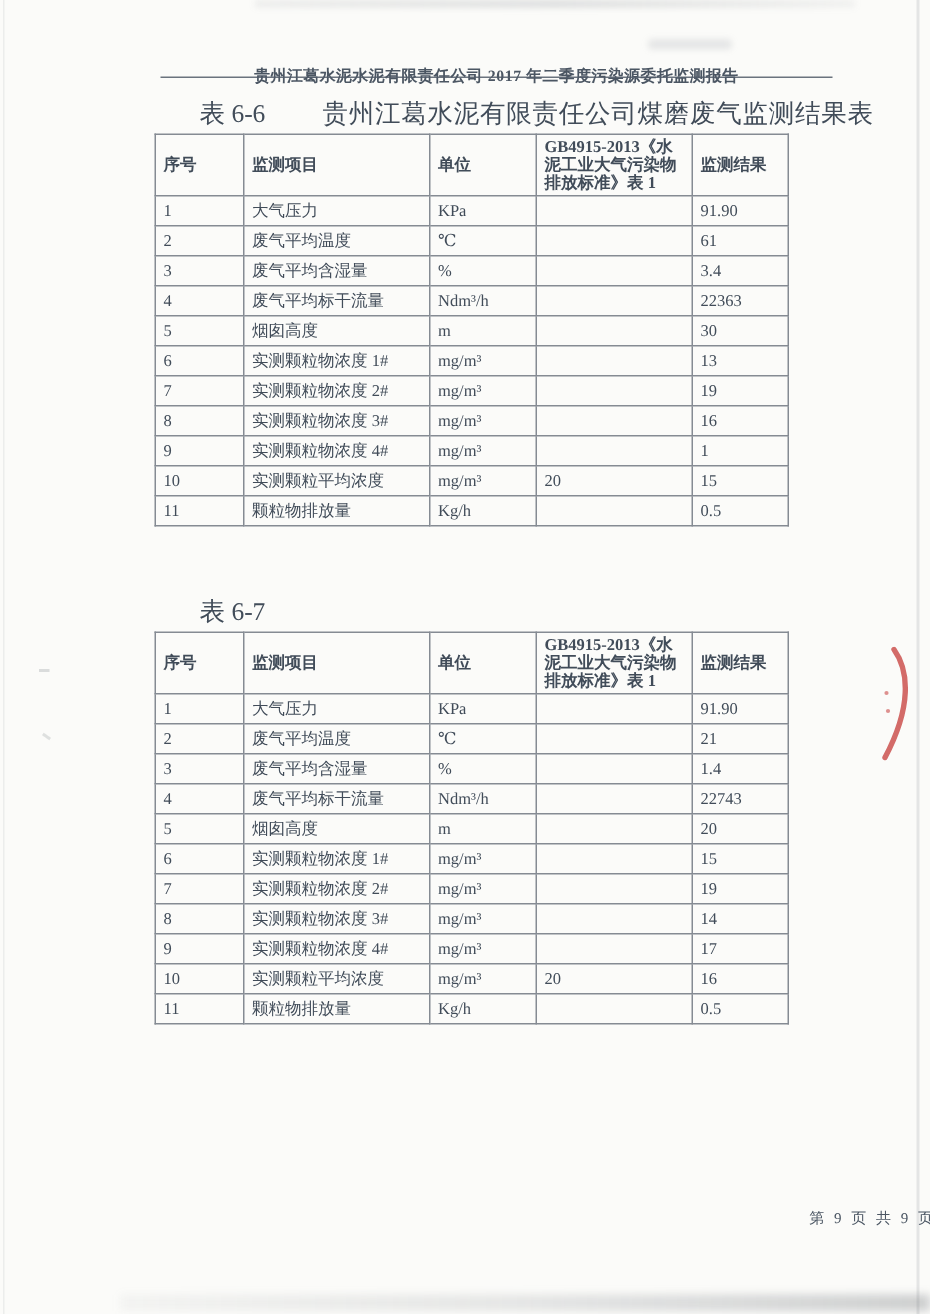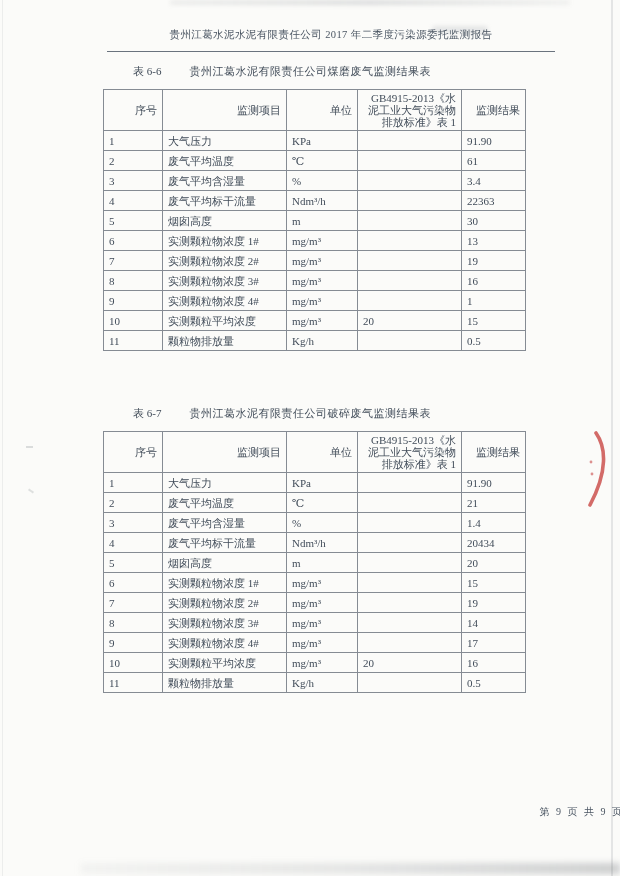--- a/index.html
+++ b/index.html
@@ -24,40 +24,40 @@
   .scan-right-line{position:absolute;top:0;bottom:0;left:611px;width:2px;
     background:rgba(110,116,124,.16);}
   .scan-left-line{position:absolute;top:0;bottom:0;left:2px;width:1px;
     background:rgba(110,116,124,.10);}
   .scan-left-tick1{position:absolute;left:26px;top:446px;width:7px;height:2px;
     background:rgba(120,126,134,.25);filter:blur(.5px);}
   .scan-left-tick2{position:absolute;left:28px;top:490px;width:6px;height:2px;
     background:rgba(120,126,134,.22);transform:rotate(35deg);filter:blur(.5px);}
 
   
-  .doc-header{position:absolute;top:28px;left:107px;width:448px;
-    text-align:center;font-size:10.5px;letter-spacing:.4px;color:#4b5663;}
+  .doc-header{position:absolute;top:44px;left:107px;width:448px;
+    text-align:center;font-size:10.5px;letter-spacing:.4px;color:#4b5663;font-weight:bold;}
   .doc-header-rule{position:absolute;top:51px;left:107px;width:448px;height:1px;
     background:#505b68;opacity:.85;}
 
   
   .table-section{position:absolute;left:103px;width:422px;}
   .section-1{top:64px;}
-  .section-2{top:406px;}
+  .section-2{top:396px;}
   .table-caption{display:flex;align-items:baseline;padding-left:30px;
-    font-size:11px;color:#414c59;margin-bottom:7px;height:18px;}
+    font-size:17px;color:#414c59;margin-bottom:7px;height:18px;}
   .tbl-label{white-space:nowrap;}
-  .tbl-title{margin-left:28px;white-space:nowrap;letter-spacing:.5px;}
+  .tbl-title{margin-left:38px;white-space:nowrap;letter-spacing:.5px;}
 
   table.mon-table{width:422px;table-layout:fixed;border-collapse:collapse;
     font-size:11px;color:#414c59;}
   table.mon-table th,table.mon-table td{
     border:1px solid #858b93;text-align:left;vertical-align:middle;
     overflow:hidden;white-space:normal;}
-  table.mon-table th{font-weight:normal;padding:2px 5px;line-height:1.1;height:34px;text-align:right;}
+  table.mon-table th{font-weight:bold;padding:2px 5px;line-height:1.1;height:34px;}
   table.mon-table td{padding:0 5px;height:19px;line-height:1.1;}
 
   
   .doc-footer{position:absolute;top:805px;left:0;width:604px;text-align:right;
     font-size:10px;letter-spacing:2px;color:#4b5663;padding-left:20px;}
 
   
   .stamp-arc{position:absolute;left:584px;top:431px;width:30px;height:78px;}
 </style>
 </head>
@@ -178,21 +178,20 @@
             <td></td>
             <td>0.5</td>
           </tr>
         </tbody>
     </table>
   </section>
 
   <section class="table-section section-2">
     <div class="table-caption">
       <span class="tbl-label">表 6-7</span>
-      <span class="tbl-title">贵州江葛水泥有限责任公司破碎废气监测结果表</span>
     </div>
     <table class="mon-table">
       <colgroup>
         <col style="width:59px">
           <col style="width:124px">
           <col style="width:71px">
         <col style="width:104px">
           <col style="width:64px">
       </colgroup>
       <thead>
@@ -224,21 +223,21 @@
             <td>废气平均含湿量</td>
             <td>%</td>
             <td></td>
             <td>1.4</td>
           </tr>
           <tr>
             <td>4</td>
             <td>废气平均标干流量</td>
             <td>Ndm³/h</td>
             <td></td>
-            <td>20434</td>
+            <td>22743</td>
           </tr>
           <tr>
             <td>5</td>
             <td>烟囱高度</td>
             <td>m</td>
             <td></td>
             <td>20</td>
           </tr>
           <tr>
             <td>6</td>

